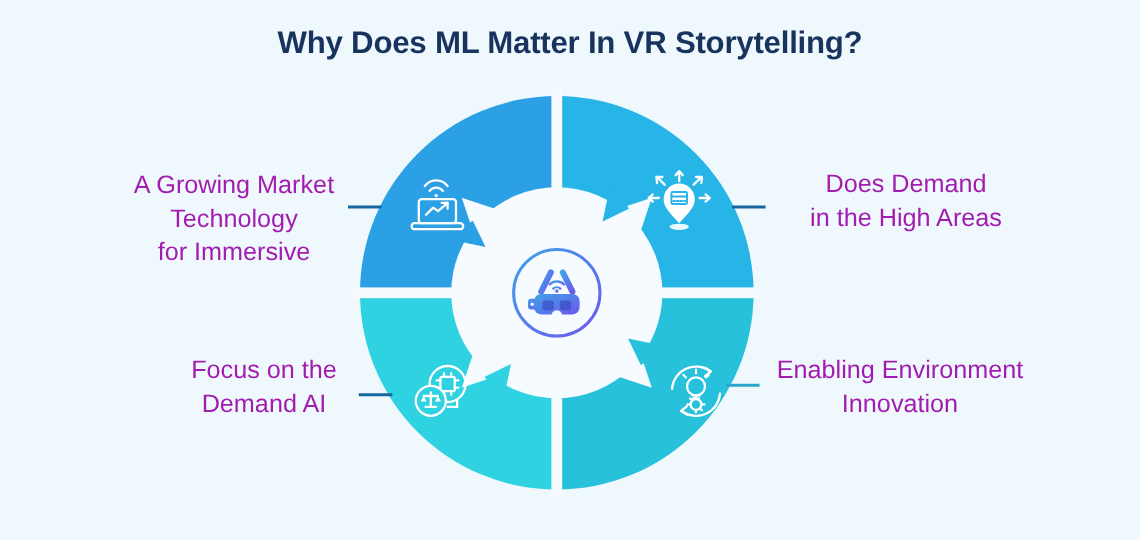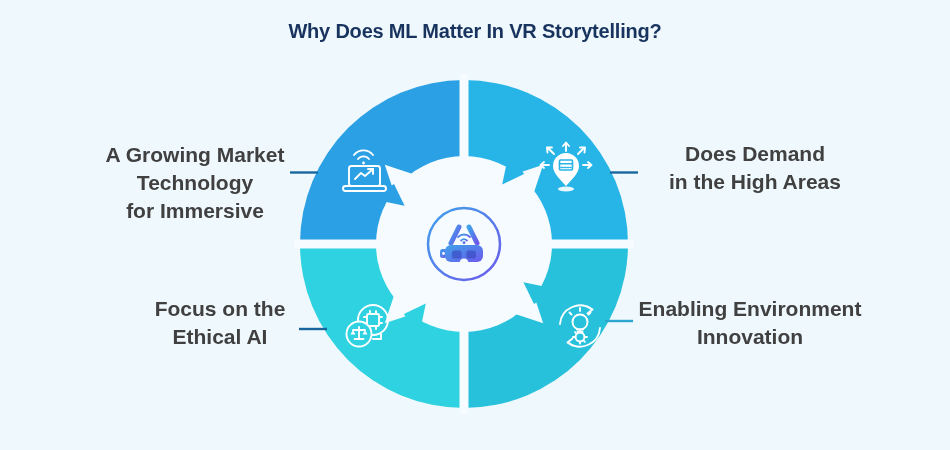--- a/index.html
+++ b/index.html
@@ -6,27 +6,27 @@
   body{
     width:950px;height:450px;
     background:#EFF8FC;
     font-family:"Liberation Sans", sans-serif;
     position:relative;overflow:hidden;
   }
   .stage{position:absolute;inset:0;width:950px;height:450px;}
   .title{
     position:absolute;top:20px;left:0;right:0;
     text-align:center;
-    font-size:20px;font-weight:700;letter-spacing:-0.2px;
+    font-size:26px;font-weight:700;letter-spacing:-0.2px;
     color:#18345E;
   }
   .seg-label{
     position:absolute;text-align:center;
-    font-size:21px;font-weight:700;line-height:28px;
-    color:#404040;
+    font-size:21px;font-weight:400;line-height:28px;
+    color:#a21caf;
   }
   .seg-label.tl{left:70px;top:141px;width:250px;}
   .seg-label.tr{left:630px;top:140px;width:250px;}
   .seg-label.bl{left:95px;top:295px;width:250px;}
   .seg-label.br{left:625px;top:295px;width:250px;}
   svg{position:absolute;left:0;top:0;}
   .si{stroke:#FFFFFF;fill:none;stroke-width:1.9;stroke-linecap:round;stroke-linejoin:round;}
   .conn{stroke-width:2.4;stroke-linecap:butt;}
 </style>
 </head>
@@ -154,20 +154,20 @@
     <div>A Growing Market</div>
     <div>Technology</div>
     <div>for Immersive</div>
   </div>
   <div class="seg-label tr">
     <div>Does Demand</div>
     <div>in the High Areas</div>
   </div>
   <div class="seg-label bl">
     <div>Focus on the</div>
-    <div>Ethical AI</div>
+    <div>Demand AI</div>
   </div>
   <div class="seg-label br">
     <div>Enabling Environment</div>
     <div>Innovation</div>
   </div>
 
 </div>
 
 </body></html>

